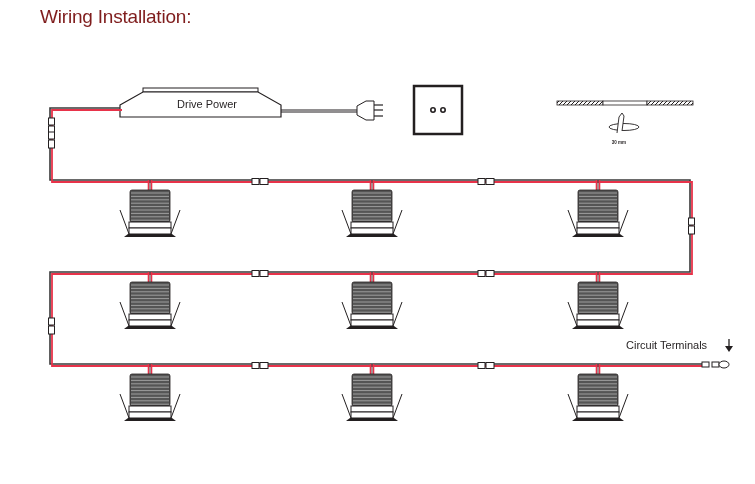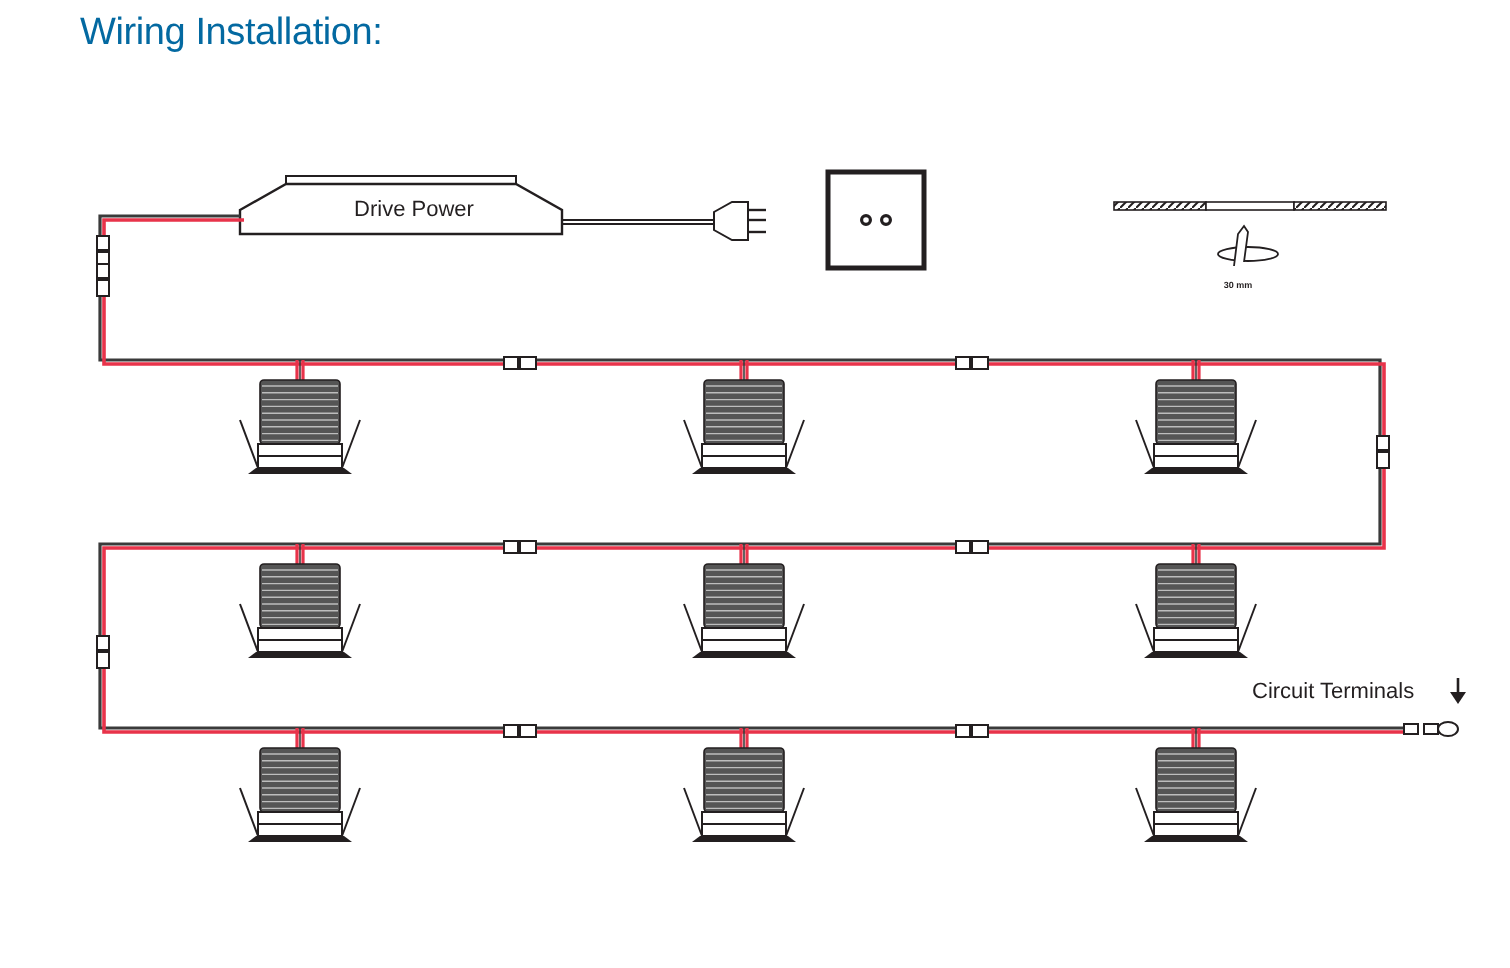--- a/index.html
+++ b/index.html
@@ -1,17 +1,17 @@
 <!DOCTYPE html>
 <html><head>
 <meta charset="utf-8">
 <style>
   html, body { margin:0; padding:0; background:#ffffff; }
   body { width:755px; height:484px; position:relative; overflow:hidden; font-family:"Liberation Sans", sans-serif; }
-  .title { position:absolute; left:40px; top:6px; font-size:19px; color:#0369a1; letter-spacing:-0.2px; }
+  .title { position:absolute; left:40px; top:6px; font-size:19px; color:#7f1d1d; letter-spacing:-0.2px; }
   svg { position:absolute; left:0; top:0; }
   .lbl { font-family:"Liberation Sans", sans-serif; fill:#231f20; }
 </style>
 </head>
 <body>
 
 <div class="title">Wiring Installation:</div>
 
 <svg id="diagram" width="755" height="484" viewBox="0 0 755 484" xmlns="http://www.w3.org/2000/svg">
   <defs>

